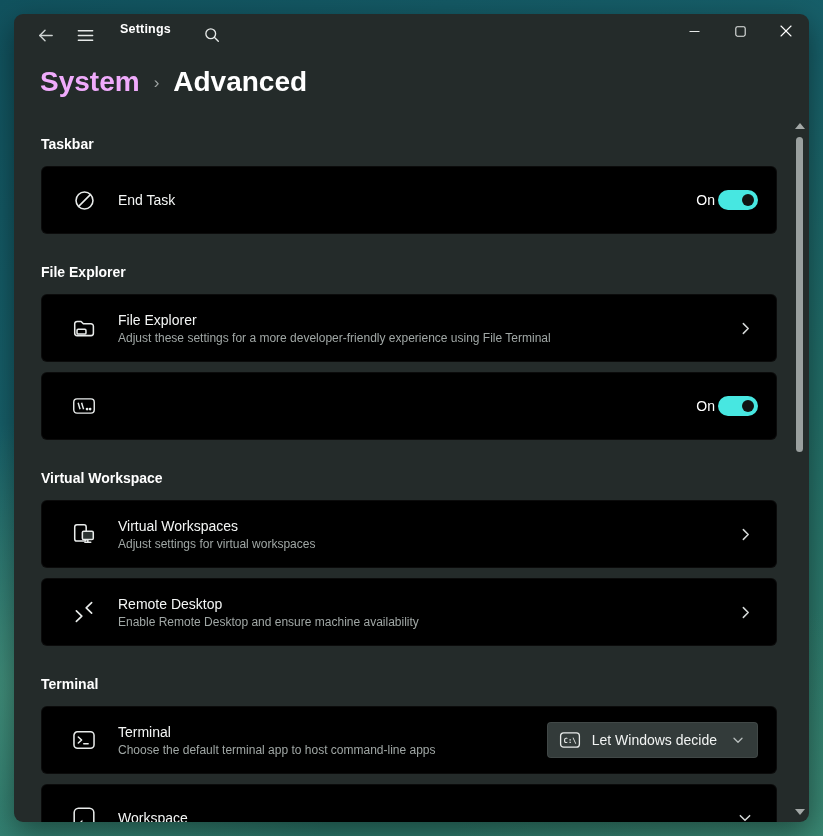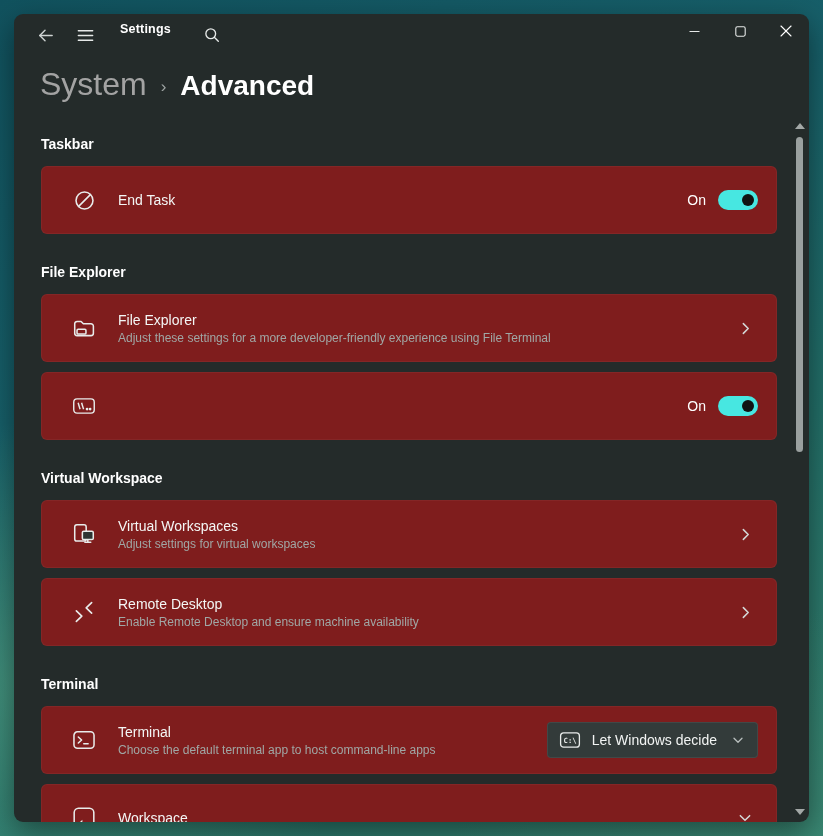--- a/index.html
+++ b/index.html
@@ -19,38 +19,38 @@
   
   .titlebar { height:42px; display:flex; align-items:center; }
   .tb-left { display:flex; align-items:center; padding-left:14px; gap:6px; }
   .tb-btn { width:34px; height:30px; display:flex; align-items:center; justify-content:center;
             color:#cfd4d3; border-radius:4px; cursor:default; }
   .tb-title { font-size:12.5px; font-weight:700; color:#ffffff; margin:0 18px 12px 12px; letter-spacing:.2px; }
   .caption { margin-left:auto; display:flex; align-self:flex-start; }
   .cap-btn { width:46px; height:34px; display:flex; align-items:center; justify-content:center; color:#e6e9e8; }
   
   .breadcrumb { display:flex; align-items:baseline; gap:14px; margin:10px 0 0 26px; height:40px; }
-  .bc-parent { font-size:32px; font-weight:400; color:#a3a3a3; }
+  .bc-parent { font-size:28px; font-weight:700; color:#f0abfc; }
   .bc-sep { font-size:17px; color:#9fa5a4; transform:translateY(-3px); }
   .bc-current { font-size:28px; font-weight:700; color:#ffffff; }
   
   .content { padding:0 0 0 27px; width:768px; }
   .section-header { font-size:14px; font-weight:700; color:#ffffff; margin:30px 0 14px 0; }
   .section-header.first { }
   .card {
-    width:736px; height:68px; background:#7f1d1d; border:1px solid rgba(255,255,255,.045);
+    width:736px; height:68px; background:#000000; border:1px solid rgba(255,255,255,.045);
     border-radius:6px; display:flex; align-items:center; padding:0 18px 0 20px;
   }
   .card + .card { margin-top:10px; }
   .card-icon { width:24px; height:24px; flex:0 0 24px; margin:0 22px 0 10px; color:#e9eceb;
                display:flex; align-items:center; justify-content:center; }
   .card-text { display:flex; flex-direction:column; gap:3px; min-width:0; }
   .card-title { font-size:14px; color:#f4f6f5; }
   .card-sub { font-size:12px; color:#a0a7a5; }
-  .card-right { margin-left:auto; display:flex; align-items:center; gap:12px; }
+  .card-right { margin-left:auto; display:flex; align-items:center; gap:3px; }
   .state-label { font-size:14px; color:#ffffff; }
   .toggle { width:40px; height:20px; border-radius:10px; background:#47e7e1; position:relative; cursor:pointer; }
   .toggle .knob { position:absolute; right:4px; top:4px; width:12px; height:12px; border-radius:50%; background:#101413; }
   .chev { color:#d4d8d7; display:flex; align-items:center; margin-right:6px; }
   .dropdown {
     display:flex; align-items:center; gap:11px; height:36px; padding:0 13px 0 11px;
     background:#333b3a; border:1px solid rgba(255,255,255,.07); border-radius:4px; cursor:pointer;
   }
   .dd-label { font-size:14px; color:#f2f4f3; white-space:nowrap; }
   .dd-chev { color:#b9bfbe; display:flex; margin-left:4px; }

